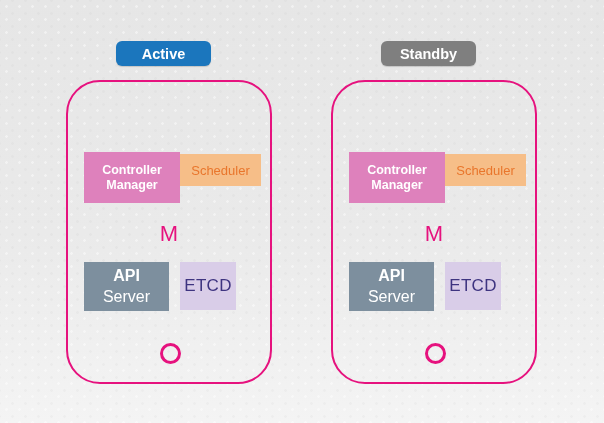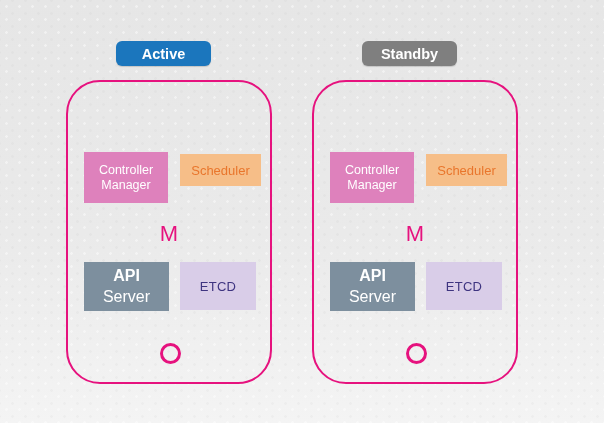--- a/index.html
+++ b/index.html
@@ -11,21 +11,21 @@
     background-color:#e9e9e9;
     background-image:
       radial-gradient(rgba(255,255,255,0.45) 1px, transparent 1.6px),
       radial-gradient(rgba(0,0,0,0.025) 1px, transparent 1.6px),
       linear-gradient(180deg, #e6e6e6 0%, #eaeaea 55%, #f4f4f4 100%);
     background-size:13px 13px, 13px 13px, 100% 100%;
     background-position:0 0, 6px 7px, 0 0;
   }
   .node-group{position:absolute;top:41px;width:206px;}
   .node-group.left{left:66px;border-radius:15px;}
-  .node-group.right{left:312px;}
+  .node-group.right{left:331px;}
   .status-badge{
     position:relative;margin-left:50px;
     width:95px;height:25px;border-radius:6px;
     display:flex;align-items:center;justify-content:center;
     color:#ffffff;font-size:14.5px;font-weight:bold;
     box-shadow:0 1px 1px rgba(0,0,0,0.15);
   }
   .master-card{
     position:relative;margin-top:14px;
     width:206px;height:304px;
@@ -33,31 +33,31 @@
     border-radius:34px;
     box-sizing:border-box;
     background:transparent;
   }
   .comp{
     position:absolute;
     display:flex;flex-direction:column;
     align-items:center;justify-content:center;
     text-align:center;box-sizing:border-box;
   }
-  .comp-cm{left:16px;top:70px;width:84px;height:51px;
-    color:#ffffff;font-size:12.5px;font-weight:normal;line-height:1.2;}
+  .comp-cm{left:16px;top:70px;width:96px;height:51px;
+    color:#ffffff;font-size:12.5px;font-weight:bold;line-height:1.2;}
   .comp-sched{left:112px;top:72px;width:81px;height:32px;font-size:13px;}
   .master-label{
     position:absolute;left:0;top:139px;width:100%;
     text-align:center;font-size:22px;line-height:26px;font-weight:normal;
   }
   .comp-api{left:16px;top:180px;width:85px;height:49px;
     color:#ffffff;font-size:16px;line-height:1.3;}
   .comp-api .bold-line{font-weight:bold;}
-  .comp-etcd{left:112px;top:180px;width:76px;height:48px;font-size:13px;letter-spacing:0.3px;}
+  .comp-etcd{left:112px;top:180px;width:56px;height:48px;font-size:17px;letter-spacing:0.3px;}
   .circle-btn{
     position:absolute;left:92px;top:261px;
     width:21px;height:21px;border-radius:50%;
     border:3px solid #e6127e;box-sizing:border-box;
     background:transparent;
   }
 </style>
 </head>
 <body>
 

